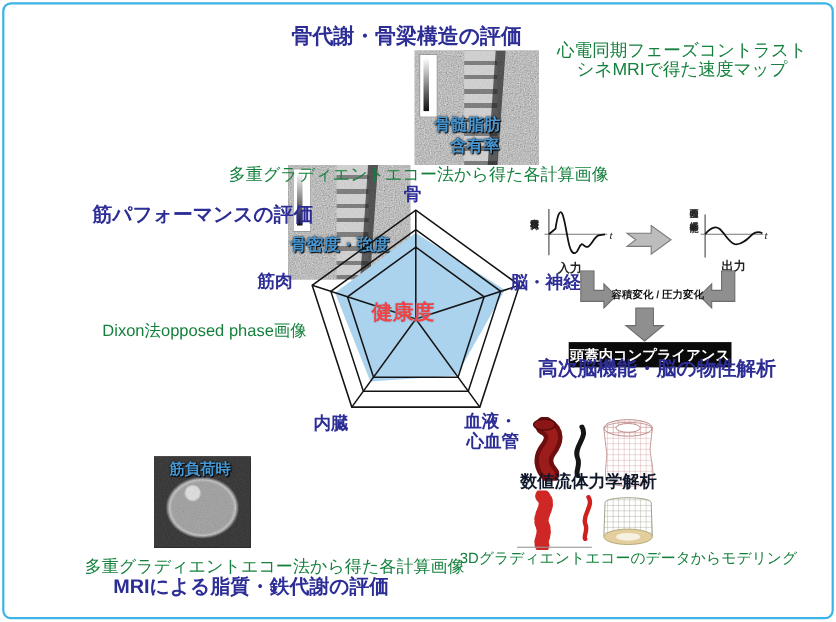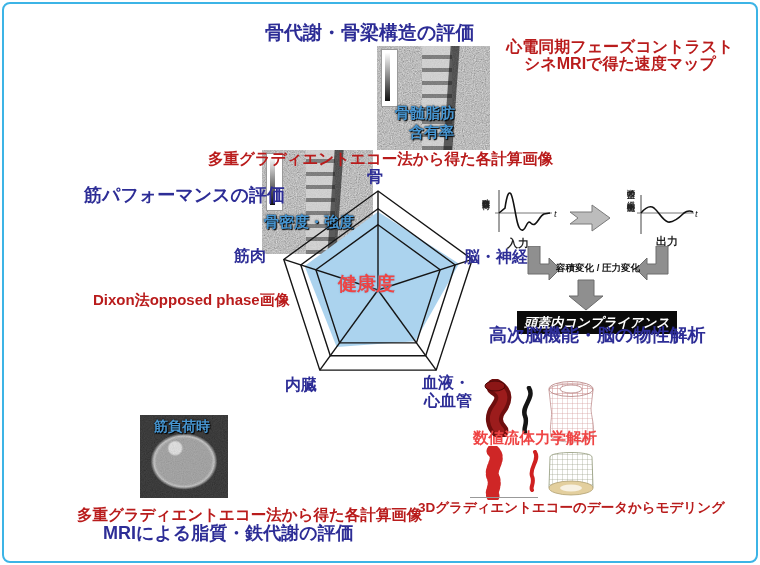--- a/index.html
+++ b/index.html
@@ -1,39 +1,39 @@
 <!DOCTYPE html>
 <html><head>
 <meta charset="utf-8">
 <style>
   html,body{margin:0;padding:0;background:#fff;}
   #stage{position:relative;width:760px;height:565px;background:#fff;overflow:hidden;
          font-family:"Liberation Sans",sans-serif;}
   .frame{position:absolute;inset:2px;border:2px solid #3cb4e6;border-radius:8px;pointer-events:none;}
   .abs{position:absolute;}
   .heading{color:#2d2d96;font-weight:bold;white-space:nowrap;}
-  .redcap{color:#b91c1c;font-weight:bold;white-space:nowrap;}
+  .redcap{color:#15803d;font-weight:normal;white-space:nowrap;}
   .axislab{color:#2d2d96;font-weight:bold;font-size:16px;white-space:nowrap;}
   .imglab{color:#4796d2;font-weight:bold;white-space:nowrap;
           text-shadow:1px 1px 1px #000,0 0 2px #000;}
   .mri{position:relative;overflow:hidden;background:#8a8a8a;}
   .noise{position:absolute;inset:0;width:100%;height:100%;}
   .cbox{position:absolute;left:4px;top:3px;width:15px;height:56px;background:#fff;border:1px solid #9a9a9a;}
   .cbar{position:absolute;left:3px;top:3px;width:5px;height:48px;background:linear-gradient(#fdfdfd,#101010);}
   .spinecol{position:absolute;left:40%;top:0;width:26%;height:100%;
             background:repeating-linear-gradient(180deg,#d6d6d6 0 9px,#6a6a6a 9px 13px);opacity:.75;}
   .canal{position:absolute;left:62%;top:0;width:8%;height:100%;background:#1c1c1c;opacity:.65;transform:skewX(-4deg);}
   .ring{fill:none;stroke:#151515;stroke-width:1.4;}
   .spoke{stroke:#151515;stroke-width:1.4;}
   .vtext{writing-mode:vertical-rl;text-orientation:upright;font-size:8px;color:#222;
          letter-spacing:1px;font-weight:bold;line-height:9px;}
   .tlab{font-style:italic;font-size:10px;fill:#111;font-family:"Liberation Serif",serif;}
   .garrow{fill:#8f8f8f;stroke:#6c6c6c;stroke-width:1;}
   .blackbox{background:#0a0a0a;color:#fff;font-weight:bold;text-align:center;}
-  .overlaycyan2{color:#ef4444;font-weight:bold;white-space:nowrap;}
+  .overlaycyan2{color:#0f172a;font-weight:bold;white-space:nowrap;}
   .smalllab{font-size:11px;font-weight:bold;color:#222;white-space:nowrap;}
 </style>
 </head>
 <body>
 
 <svg width="0" height="0" style="position:absolute" aria-hidden="true">
   <defs>
     <filter id="grainGray" x="0" y="0" width="100%" height="100%">
       <feTurbulence type="fractalNoise" baseFrequency="0.9" numOctaves="2" stitchTiles="stitch"></feTurbulence>
       <feColorMatrix type="matrix" values="0.33 0.33 0.33 0 0  0.33 0.33 0.33 0 0  0.33 0.33 0.33 0 0  0 0 0 0 1"></feColorMatrix>
@@ -143,21 +143,21 @@
   </svg>
   <div class="abs smalllab" style="left:656px;top:234px;">出力</div>
 
   <svg class="abs" style="left:515px;top:246px;" width="160" height="70">
     <polygon class="garrow" points="13,0 25,0 25,18 34,18 34,12 45,23 34,34 34,28 13,28"></polygon>
     <polygon class="garrow" points="153,0 141,0 141,18 132,18 132,12 121,23 132,34 132,28 153,28"></polygon>
     <polygon class="garrow" points="63,34 79,34 79,50 88,50 71,64 54,50 63,50"></polygon>
   </svg>
   <div class="abs" style="left:556px;top:262px;font-size:9.5px;font-weight:bold;color:#111;white-space:nowrap;">容積変化 / 圧力変化</div>
 
-  <div class="abs blackbox" style="left:517px;top:311px;width:160px;height:23px;line-height:23px;font-size:13px;font-style:italic;">頭蓋内コンプライアンス</div>
+  <div class="abs blackbox" style="left:517px;top:311px;width:148px;height:23px;line-height:23px;font-size:13px;">頭蓋内コンプライアンス</div>
   <div class="abs heading" style="left:489px;top:323px;font-size:18px;">高次脳機能・脳の物性解析</div>
 
   <svg class="abs" style="left:476px;top:379px;" width="40" height="58">
     <path d="M19,8 C30,14 28,22 22,30 C16,38 18,46 24,52" stroke="#6e0e0e" stroke-width="17" fill="none" stroke-linecap="round"></path>
     <path d="M19,8 C30,14 28,22 22,30 C16,38 18,46 24,52" stroke="#9c1c1c" stroke-width="9" fill="none" stroke-linecap="round"></path>
     <ellipse cx="19" cy="7" rx="10" ry="5" fill="#8c1616" stroke="#4a0808" stroke-width="1"></ellipse>
   </svg>
   <svg class="abs" style="left:517px;top:386px;" width="20" height="48">
     <path d="M12,2 C18,12 4,20 8,30 C11,37 6,42 8,46" stroke="#151515" stroke-width="4.5" fill="none" stroke-linecap="round"></path>
   </svg>

